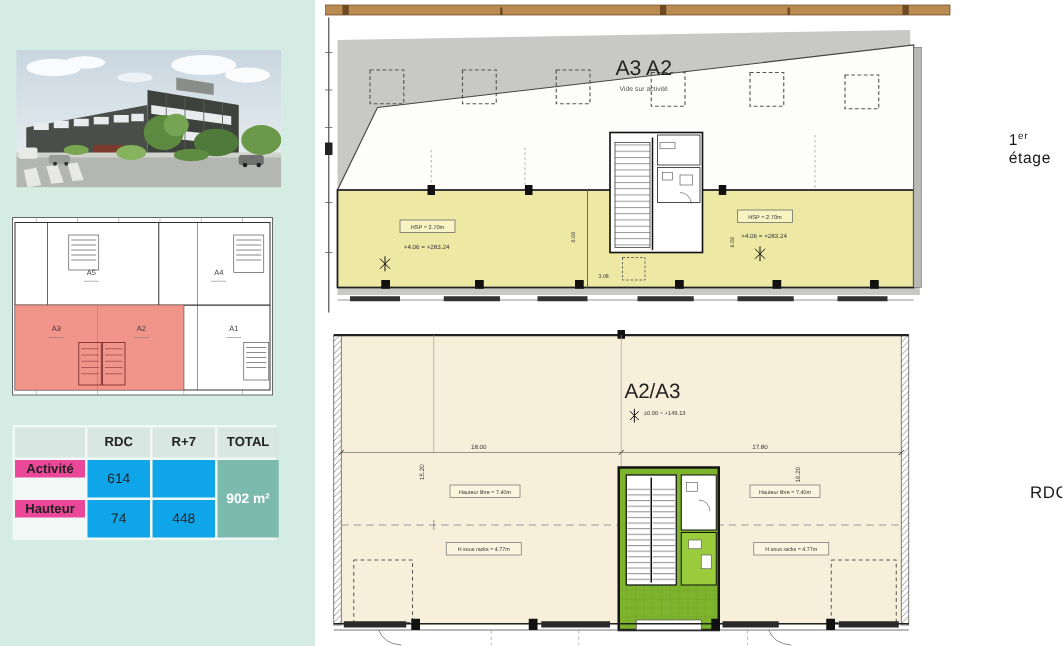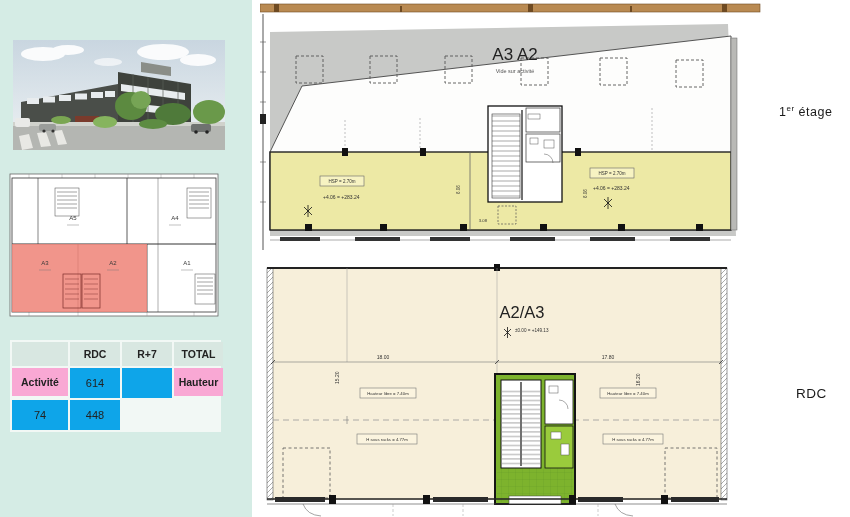--- a/index.html
+++ b/index.html
@@ -9,25 +9,25 @@
   .abs{position:absolute;}
 
   
   .info-table{position:absolute;left:10px;top:340px;width:211px;}
   .tbl-title{background:#2e9c8c;color:#fff;font-weight:bold;font-size:12.5px;
              text-align:center;padding:8px 0;letter-spacing:.2px;}
   .tbl-grid{display:grid;grid-template-columns:56px 50px 50px 49px;gap:2px;
             background:#f2f8f5;padding:2px;}
   .cell{display:flex;align-items:center;justify-content:center;font-size:10.5px;}
   .hcell{background:#d8e7e1;font-weight:bold;height:24px;}
-  .lcell{background:#f9a8d4;font-weight:bold;height:28px;}
+  .lcell{background:#ec4899;font-weight:bold;height:14px;}
   .vcell{background:#0ea5e9;height:30px;font-size:11px;}
   .tcell{background:#7cbaae;color:#fff;font-weight:bold;grid-row:span 2;font-size:11px;}
 
-  .floor-label{position:absolute;font-size:12.5px;color:#1a1a1a;letter-spacing:.5px;}
+  .floor-label{position:absolute;font-size:12.5px;color:#1a1a1a;letter-spacing:.5px;margin-left:28px;}
   .floor-label sup{font-size:8px;}
   svg text{font-family:"Liberation Sans",sans-serif;}
 </style>
 </head>
 <body>
 
 <div class="stage">
   <div class="left-panel"></div>
 
   <svg class="abs" style="left:13px;top:40px;" width="212" height="110" viewBox="0 0 212 110">
@@ -153,20 +153,21 @@
   <div class="info-table">
     <div class="tbl-grid">
       <div class="cell hcell"></div>
       <div class="cell hcell">RDC</div>
       <div class="cell hcell">R+7</div>
       <div class="cell hcell">TOTAL</div>
 
       <div class="cell lcell">Activité</div>
       <div class="cell vcell">614</div>
       <div class="cell vcell"></div>
+      <div class="cell tcell">902 m²</div>
 
       <div class="cell lcell">Hauteur</div>
       <div class="cell vcell">74</div>
       <div class="cell vcell">448</div>
     </div>
   </div>
 
   <svg class="abs" style="left:260px;top:2px;" width="502" height="252" viewBox="0 0 502 252">
     <defs>
       <pattern id="tr1" width="6" height="5" patternUnits="userSpaceOnUse">

